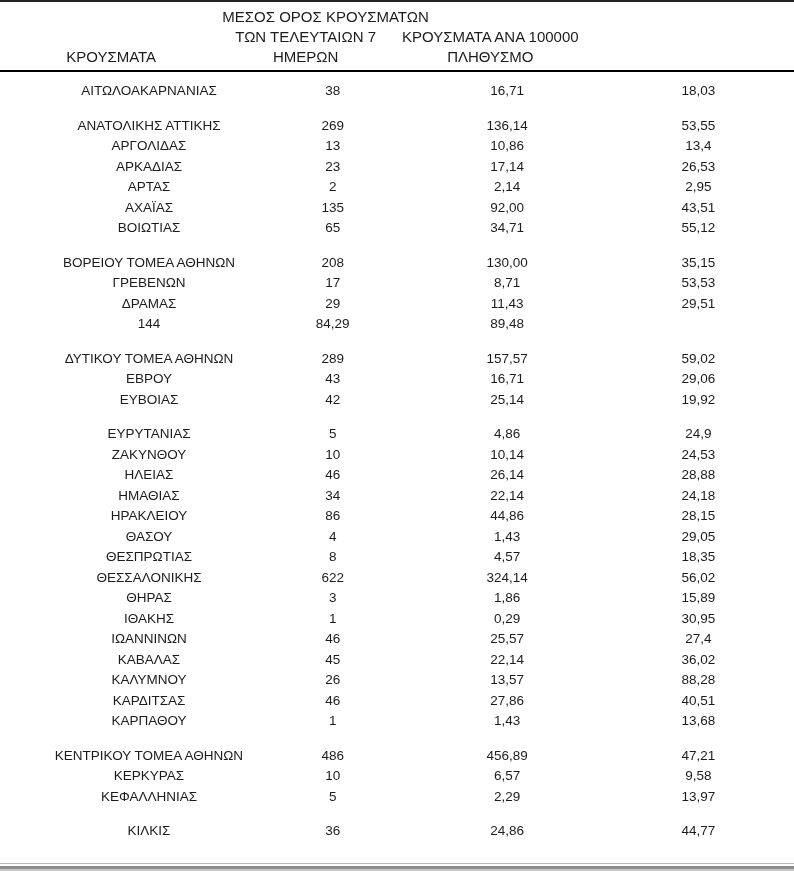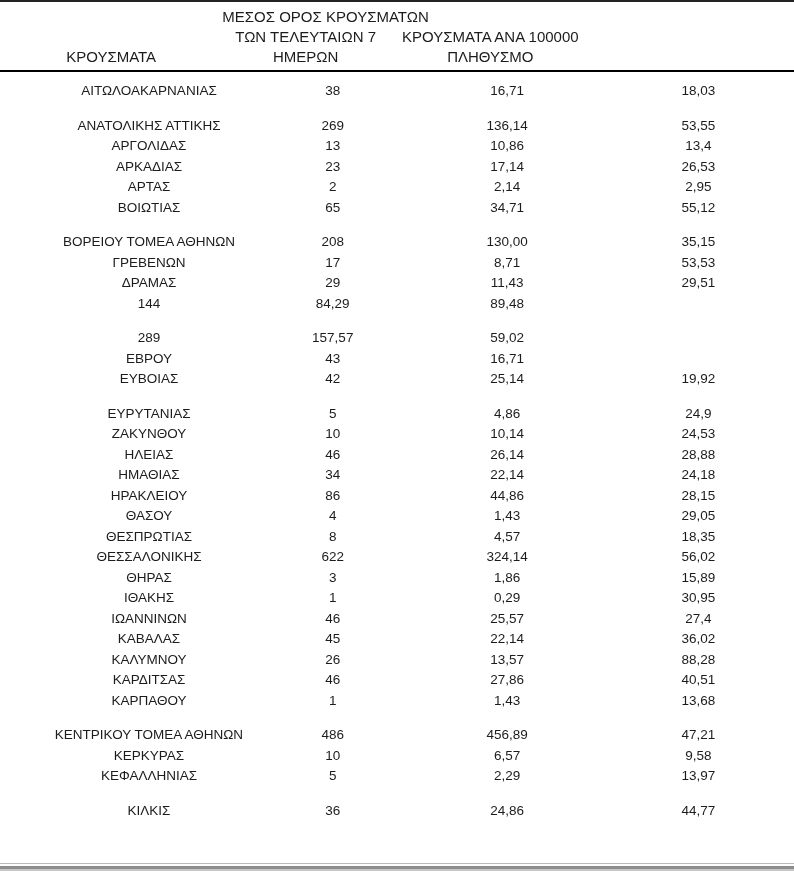--- a/index.html
+++ b/index.html
@@ -119,20 +119,26 @@
         <div class="tcell">17,14</div>
         <div class="tcell">26,53</div>
       </div>
       <div class="trow">
         <div class="tcell">ΑΡΤΑΣ</div>
         <div class="tcell">2</div>
         <div class="tcell">2,14</div>
         <div class="tcell">2,95</div>
       </div>
       <div class="trow">
+        <div class="tcell">ΑΧΑΪΑΣ</div>
+        <div class="tcell">135</div>
+        <div class="tcell">92,00</div>
+        <div class="tcell">43,51</div>
+      </div>
+      <div class="trow">
         <div class="tcell">ΒΟΙΩΤΙΑΣ</div>
         <div class="tcell">65</div>
         <div class="tcell">34,71</div>
         <div class="tcell">55,12</div>
       </div>
     </div>
     <div class="tgroup">
       <div class="trow">
         <div class="tcell">ΒΟΡΕΙΟΥ ΤΟΜΕΑ ΑΘΗΝΩΝ</div>
         <div class="tcell">208</div>
@@ -152,28 +158,30 @@
         <div class="tcell">29,51</div>
       </div>
       <div class="trow">
         <div class="tcell">144</div>
         <div class="tcell">84,29</div>
         <div class="tcell">89,48</div>
       </div>
     </div>
     <div class="tgroup">
       <div class="trow">
+        <div class="tcell">ΔΥΤΙΚΟΥ ΤΟΜΕΑ ΑΘΗΝΩΝ</div>
         <div class="tcell">289</div>
         <div class="tcell">157,57</div>
         <div class="tcell">59,02</div>
       </div>
       <div class="trow">
         <div class="tcell">ΕΒΡΟΥ</div>
         <div class="tcell">43</div>
         <div class="tcell">16,71</div>
+        <div class="tcell">29,06</div>
       </div>
       <div class="trow">
         <div class="tcell">ΕΥΒΟΙΑΣ</div>
         <div class="tcell">42</div>
         <div class="tcell">25,14</div>
         <div class="tcell">19,92</div>
       </div>
     </div>
     <div class="tgroup">
       <div class="trow">

